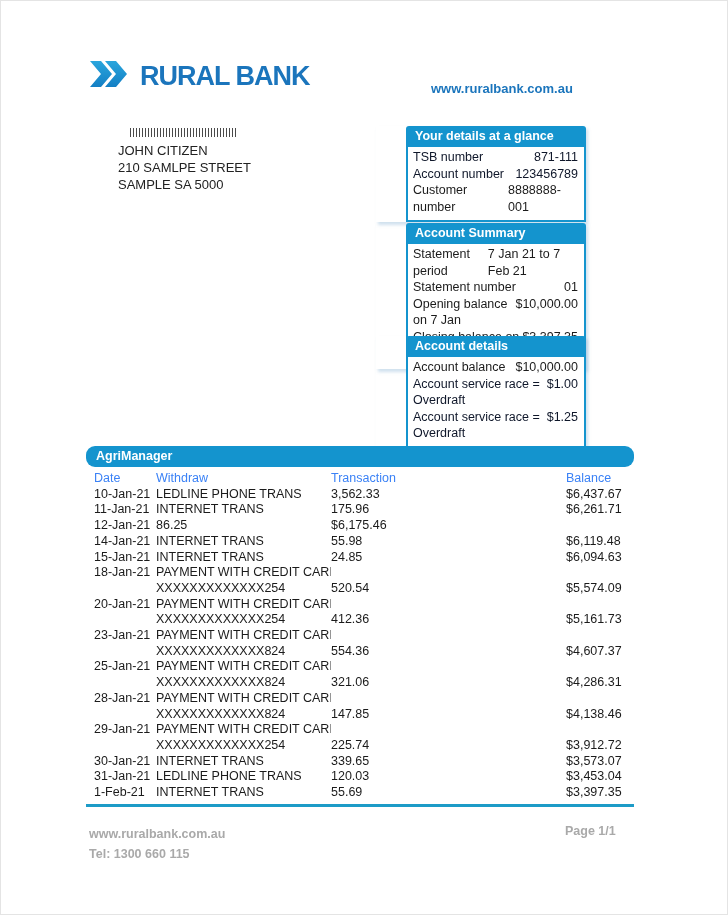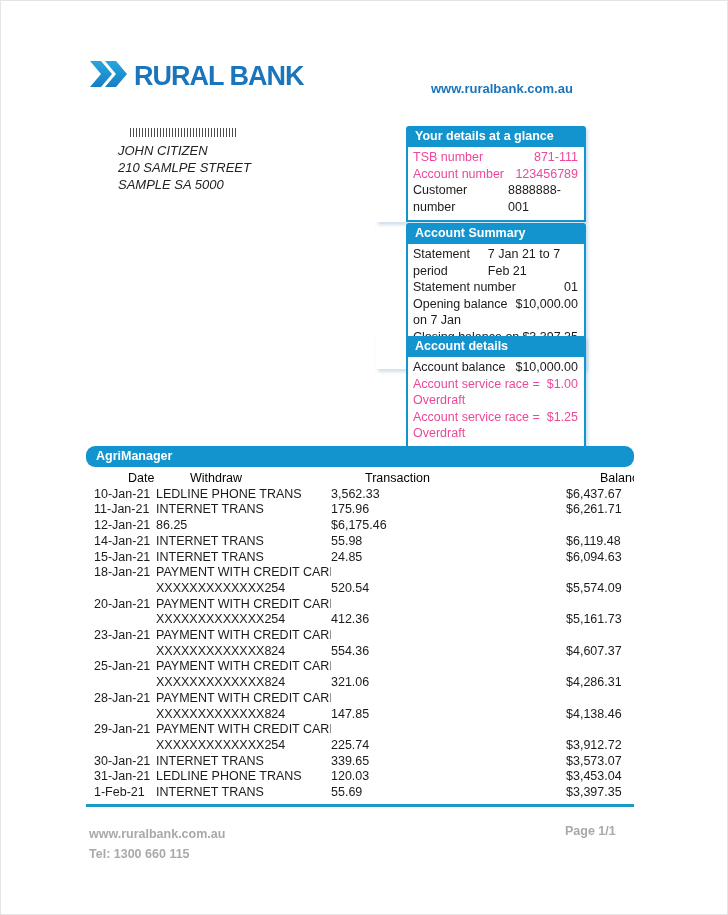--- a/index.html
+++ b/index.html
@@ -3,48 +3,48 @@
 <meta charset="utf-8">
 <style>
   * { margin:0; padding:0; box-sizing:border-box; }
   html,body { background:#fff; }
   .page {
     position:relative; width:728px; height:915px; background:#ffffff;
     border:1px solid #e4e4e4; overflow:hidden;
     font-family:"Liberation Sans", sans-serif; color:#1b1b1b;
   }
   
-  .logo { position:absolute; left:88px; top:57px; display:flex; align-items:center; gap:5px;justify-content:flex-end; }
+  .logo { position:absolute; left:88px; top:57px; display:flex; align-items:center; gap:11px;justify-content:flex-end; }
   .logo-text { font-size:27px; font-weight:bold; color:#1b75bc; letter-spacing:-1px; }
   .header-website { position:absolute; left:430px; top:80px; font-size:13px; font-weight:bold; color:#1b75bc; text-decoration:none; }
   
-  .address { position:absolute; left:117px; top:127px; font-size:13px; line-height:17px; color:#222;font-style:italic; }
+  .address { position:absolute; left:117px; top:127px; font-size:13px; line-height:17px; color:#222; }
   .barcode { width:106px; height:9px; margin:0 0 5px 12px;
     background:repeating-linear-gradient(90deg,#4a4a4a 0 1px,transparent 1px 3px);
   }
   
   .box { position:absolute; left:375px; width:210px; box-shadow:2px 3px 3px rgba(120,170,205,.35);padding-left:30px; }
   .box-header { background:#1494ce; color:#fff; font-weight:bold; font-size:12.5px;
     height:21px; line-height:21px; padding-left:9px; border-radius:3px 3px 0 0; }
   .box-body { border:2px solid #1494ce; border-top:none; background:#fff; padding:2px 6px 5px 5px; }
   .box-row { display:flex; justify-content:space-between; font-size:12.5px; line-height:16.5px; }
-  .box-row .hl { color:#ec4899; }
+  .box-row .hl { color:#0f172a; }
   #box-details    { top:125px; }
   #box-summary    { top:222px; }
   #box-acct       { top:335px; }
   #box-details .box-body { min-height:64px; }
   #box-acct .box-body { padding-bottom:18px; }
   
   .tx-section { position:absolute; left:85px; top:445px; width:548px; }
   .tx-bar { background:#1494ce; color:#fff; font-weight:bold; font-size:12.5px;
     height:21px; line-height:21px; padding-left:10px; border-radius:9px; }
   .tx-table { margin-top:4px; border-bottom:3px solid #1d9bc7; padding:0 0 3px 8px; }
   .tx-row, .tx-head { display:grid; grid-template-columns:62px 175px 235px 1fr;
     font-size:12.5px; line-height:15.7px; }
-  .tx-head { color:#000000;margin-left:34px; }
+  .tx-head { color:#3b82f6; }
   .tx-cell { white-space:nowrap; overflow:hidden; }
   
   .footer { position:absolute; left:88px; top:823px; font-size:12.5px; font-weight:bold;
     color:#a9a9a9; line-height:20px; }
   .footer-page { position:absolute; left:564px; top:823px; font-size:12.5px; font-weight:bold; color:#a9a9a9; }
 </style>
 </head>
 <body>
 
 <div class="page">

